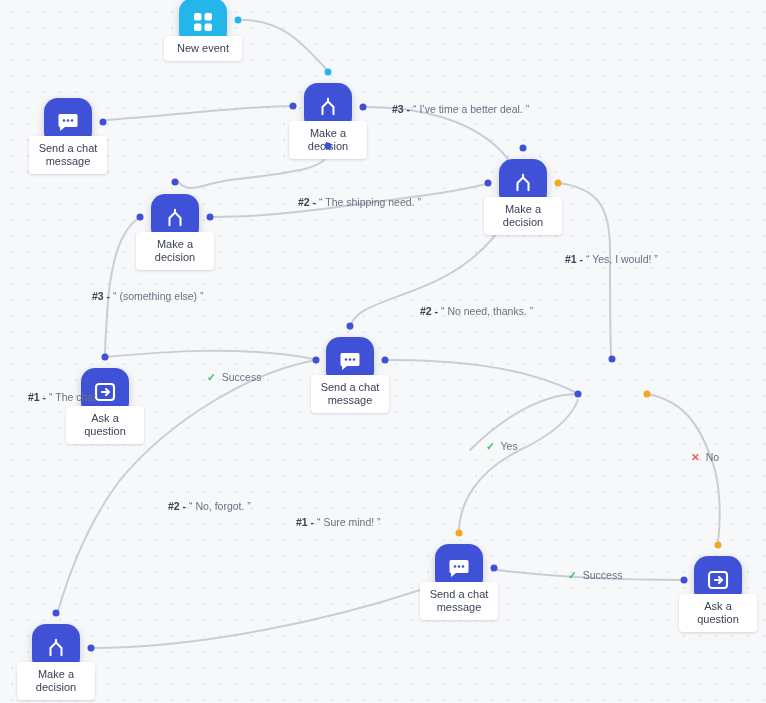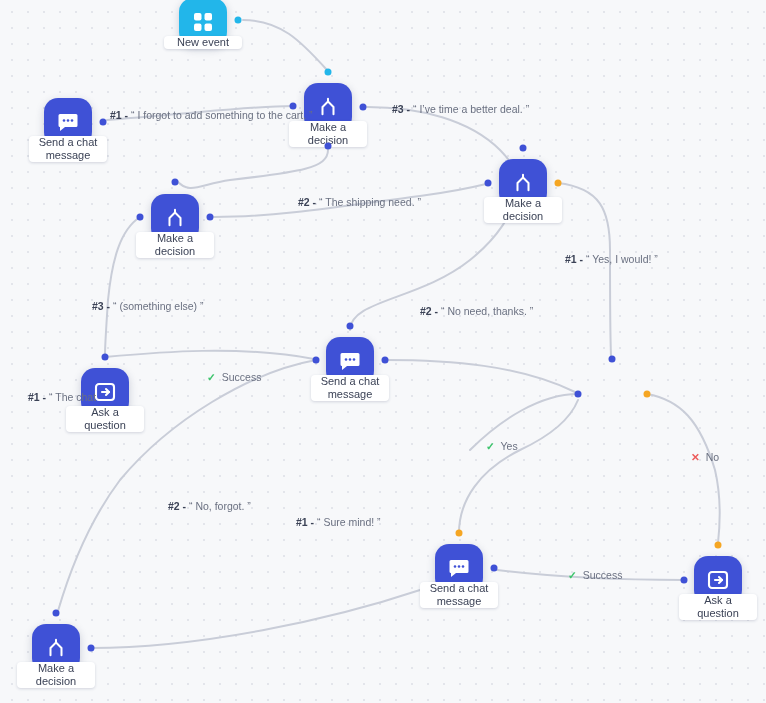--- a/index.html
+++ b/index.html
@@ -27,21 +27,21 @@
   .chip.blue{background:#3f51d6;}
   .chip.cyan{background:#22b6ea;}
   .chip.amber{background:#f5a623;}
   .label{
     position:absolute;
     left:50%;transform:translateX(-50%);
     top:38px;
     background:#fff;
     border-radius:4px;
     box-shadow:0 1px 3px rgba(40,50,90,.18);
-    padding:0 9px;
+    padding:6px 9px;
     font-size:11px;
     color:#3b4256;
     line-height:13px;
     text-align:center;
     white-space:pre-line;
     min-width:60px;
   }
   .edgelabel{
     position:absolute;
     font-size:10.5px;
@@ -197,37 +197,33 @@
     <div class="chip blue">
       <svg class="icon" width="22" height="22" viewBox="0 0 24 24" fill="none" stroke="#fff" stroke-width="2.2" stroke-linecap="round" stroke-linejoin="round">
         <path d="M6 20V12L12 6"></path>
           <path d="M18 20V12L12 6"></path>
           <path d="M12 6V3"></path>
       </svg>
     </div>
     <div class="label">Make a decision</div>
   </div>
 
-  <div class="edgelabel" style="left:110px;top:115px">
-    <span class="idx">#1 -</span>
-    <span class="txt">“ I forgot to add something to the cart. ”</span>
-  </div>
   <div class="edgelabel" style="left:392px;top:109px">
     <span class="idx">#3 -</span>
     <span class="txt">“ I’ve time a better deal. ”</span>
   </div>
   <div class="edgelabel" style="left:298px;top:202px">
     <span class="idx">#2 -</span>
     <span class="txt">“ The shipping need. ”</span>
   </div>
   <div class="edgelabel" style="left:565px;top:259px">
     <span class="idx">#1 -</span>
     <span class="txt">“ Yes, I would! ”</span>
   </div>
-  <div class="edgelabel" style="left:92px;top:306px">
+  <div class="edgelabel" style="left:92px;top:296px">
     <span class="idx">#3 -</span>
     <span class="txt">“ (something else) ”</span>
   </div>
   <div class="edgelabel" style="left:420px;top:311px">
     <span class="idx">#2 -</span>
     <span class="txt">“ No need, thanks. ”</span>
   </div>
   <div class="edgelabel" style="left:28px;top:397px">
     <span class="idx">#1 -</span>
     <span class="txt">“ The chat</span>

